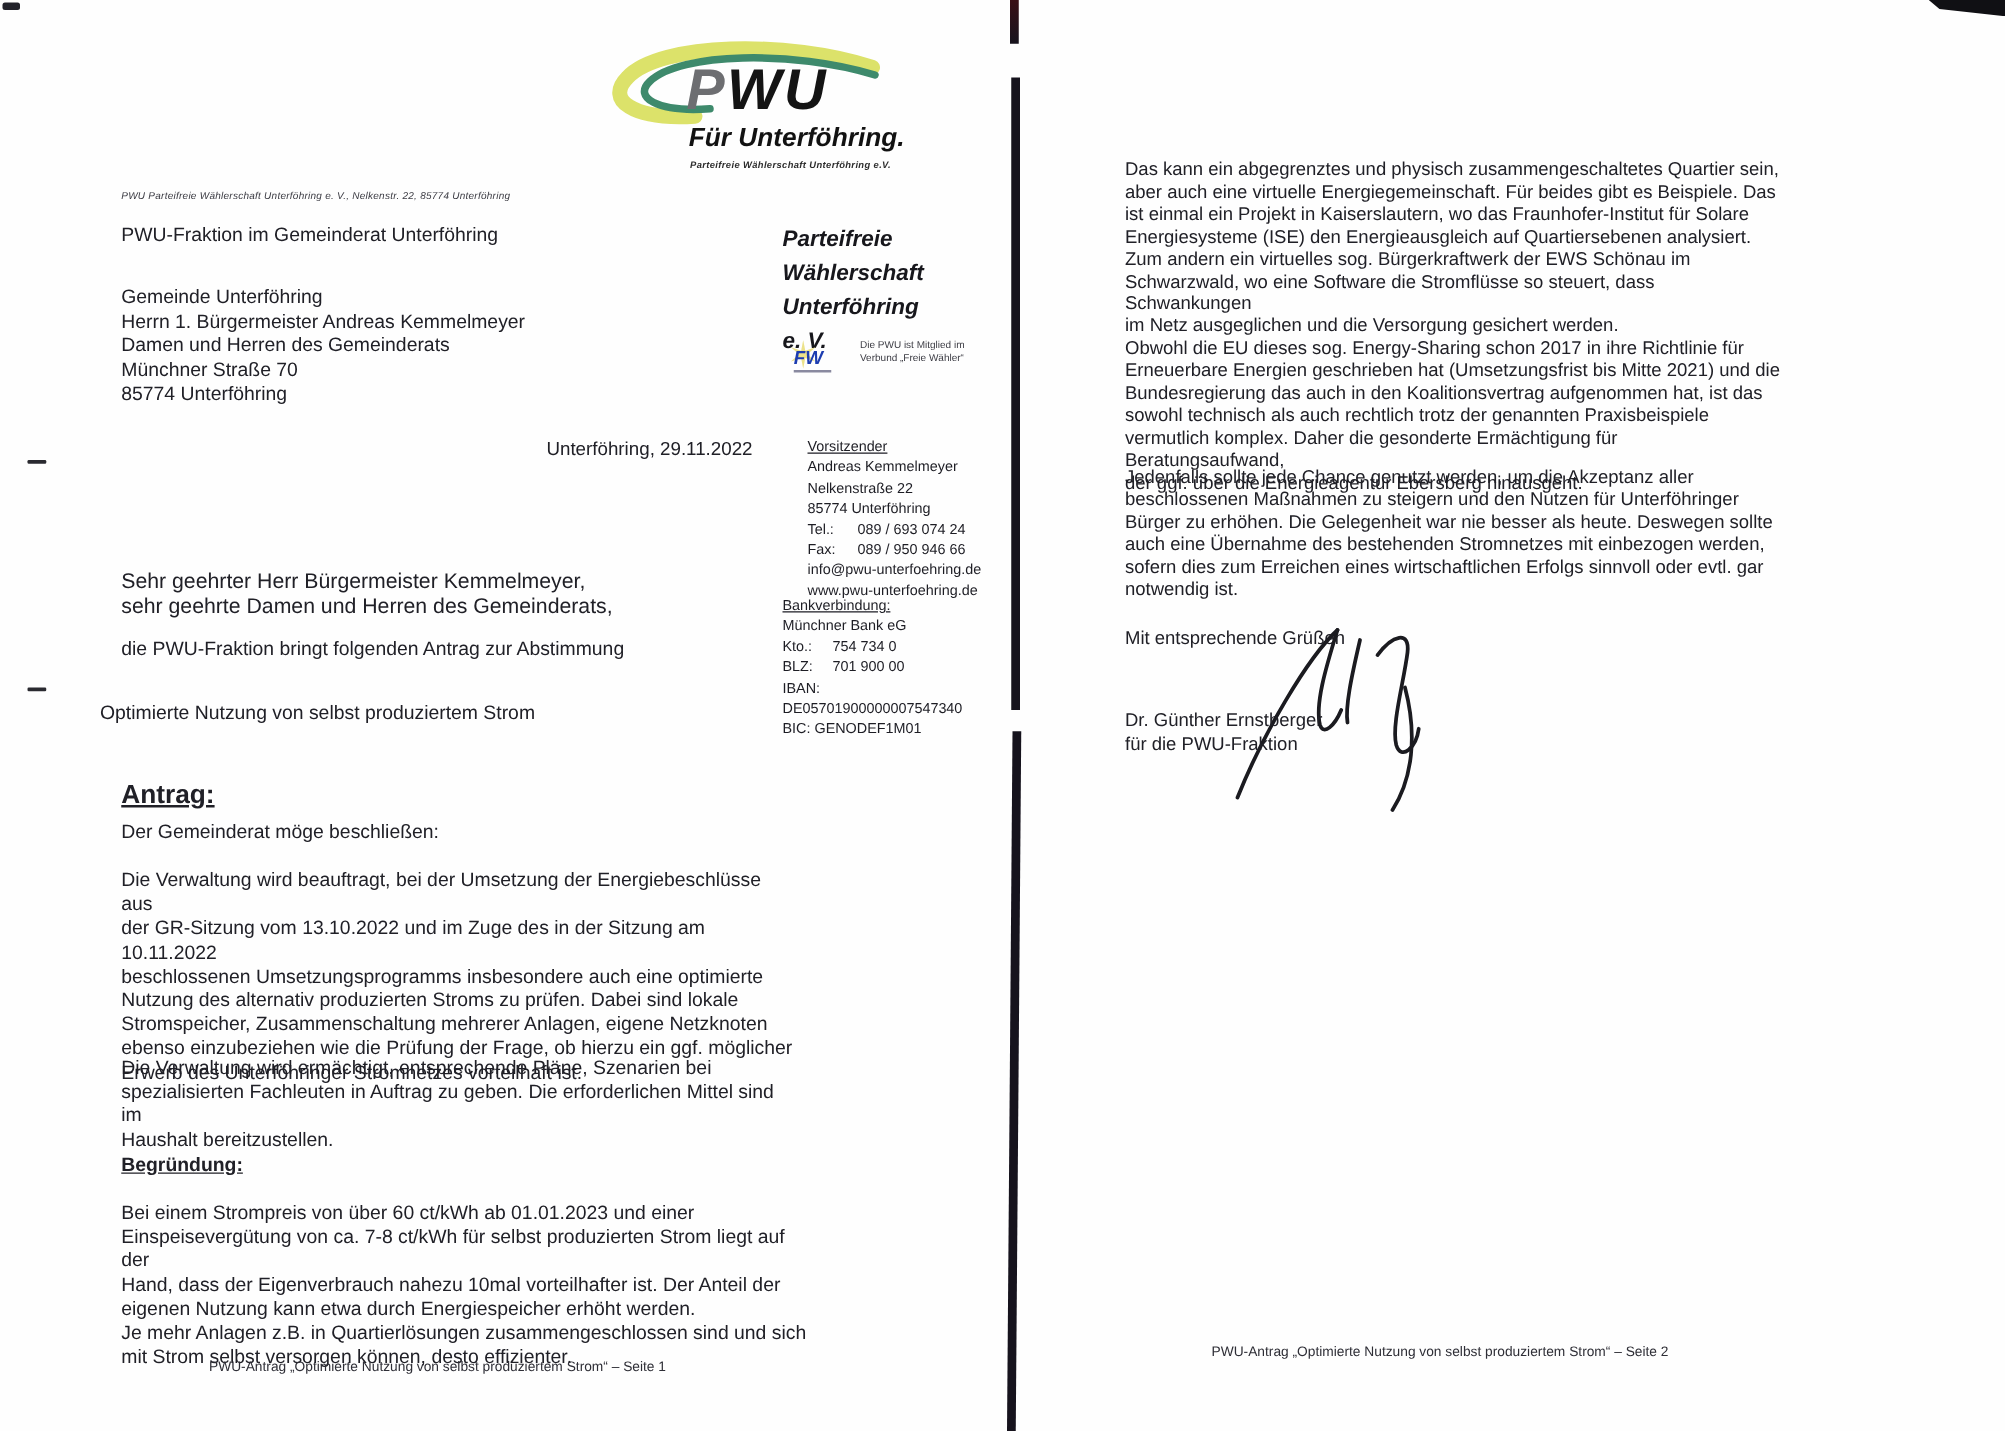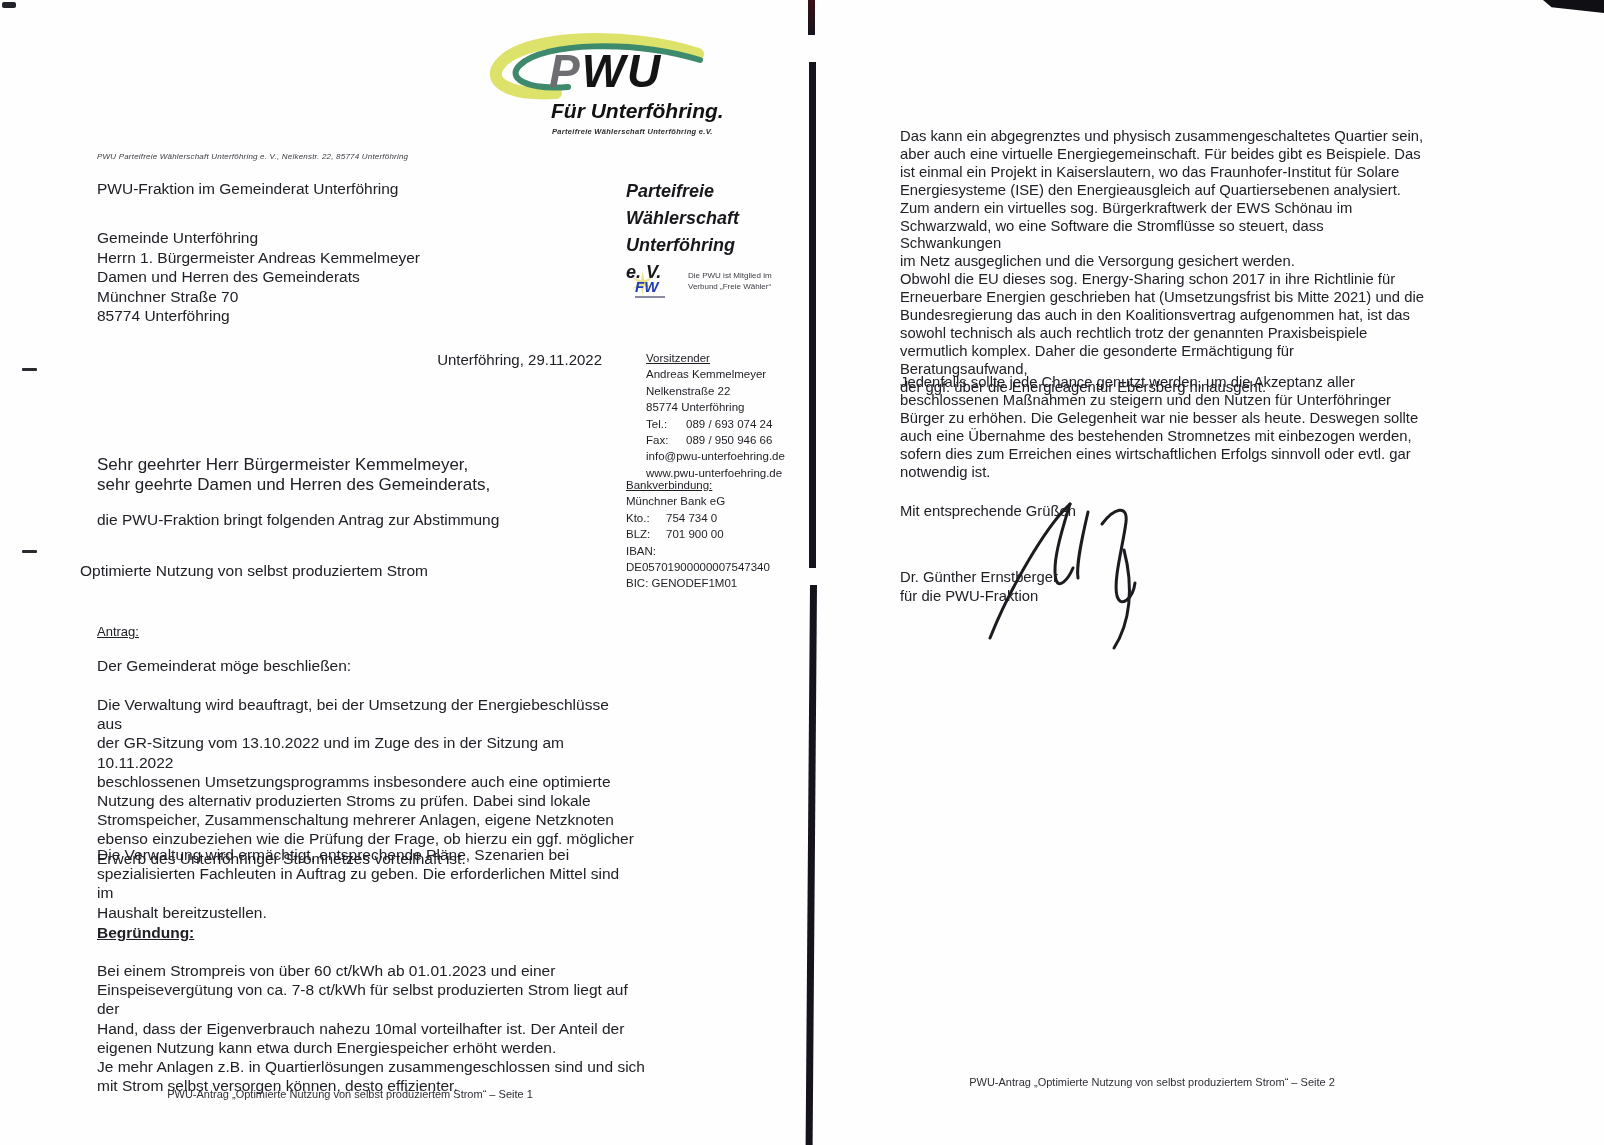--- a/index.html
+++ b/index.html
@@ -36,21 +36,21 @@
     font-style:italic;color:#2c2c2c;letter-spacing:0.3px;}
 
   
   .sender-line{left:97px;top:152px;font-size:8px;font-style:italic;color:#3a3a42;letter-spacing:0.2px;}
   .org-line{left:97px;top:180px;font-size:15.5px;}
   .recipient{left:97px;top:228px;font-size:15.5px;line-height:19.5px;}
   .dateline{left:90px;top:351px;width:512px;text-align:right;font-size:15px;}
   .salutation{left:97px;top:455px;font-size:17px;line-height:20px;}
   .intro{left:97px;top:511px;font-size:15.5px;}
   .subject{left:80px;top:562px;width:520px;text-align:left;font-size:15.5px;font-weight:normal;}
-  .antrag-h{left:97px;top:624px;font-size:13px;font-weight:normal;text-decoration:underline;}
+  .antrag-h{left:97px;top:624px;font-size:21px;font-weight:bold;text-decoration:underline;}
   .antrag-lead{left:97px;top:657px;font-size:15.5px;}
   .antrag-p1{left:97px;top:695px;width:540px;font-size:15.5px;line-height:19.2px;}
   .antrag-p2{left:97px;top:845px;width:540px;font-size:15.5px;line-height:19.2px;}
   .begr-h{left:97px;top:924px;font-size:15.5px;font-weight:bold;text-decoration:underline;}
   .begr-p{left:97px;top:961px;width:556px;font-size:15.5px;line-height:19.2px;}
   .footer1{left:90px;top:1088px;width:520px;text-align:center;font-size:11px;color:#2e2e36;}
 
   
   .org-name{left:626px;top:178px;font-size:18px;font-weight:bold;font-style:italic;
     line-height:27px;color:#17171c;}

